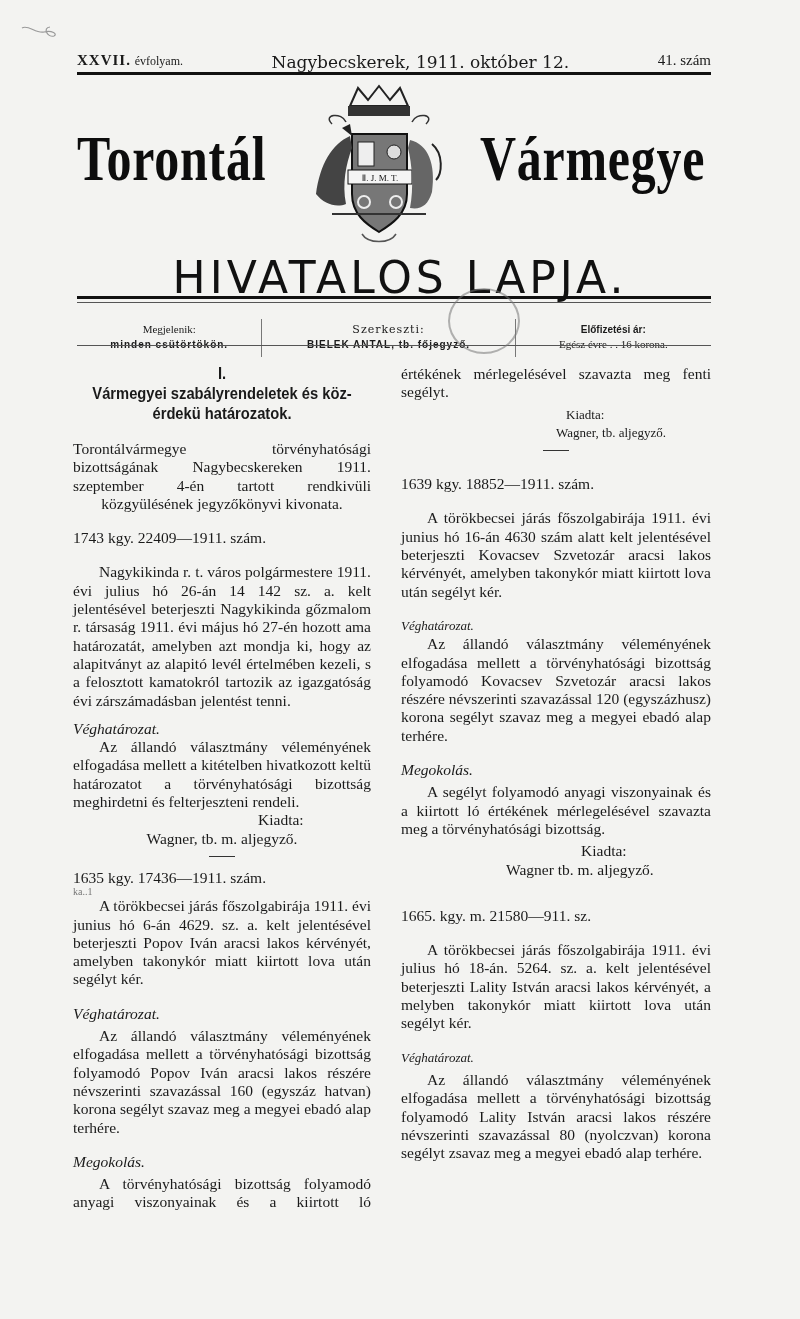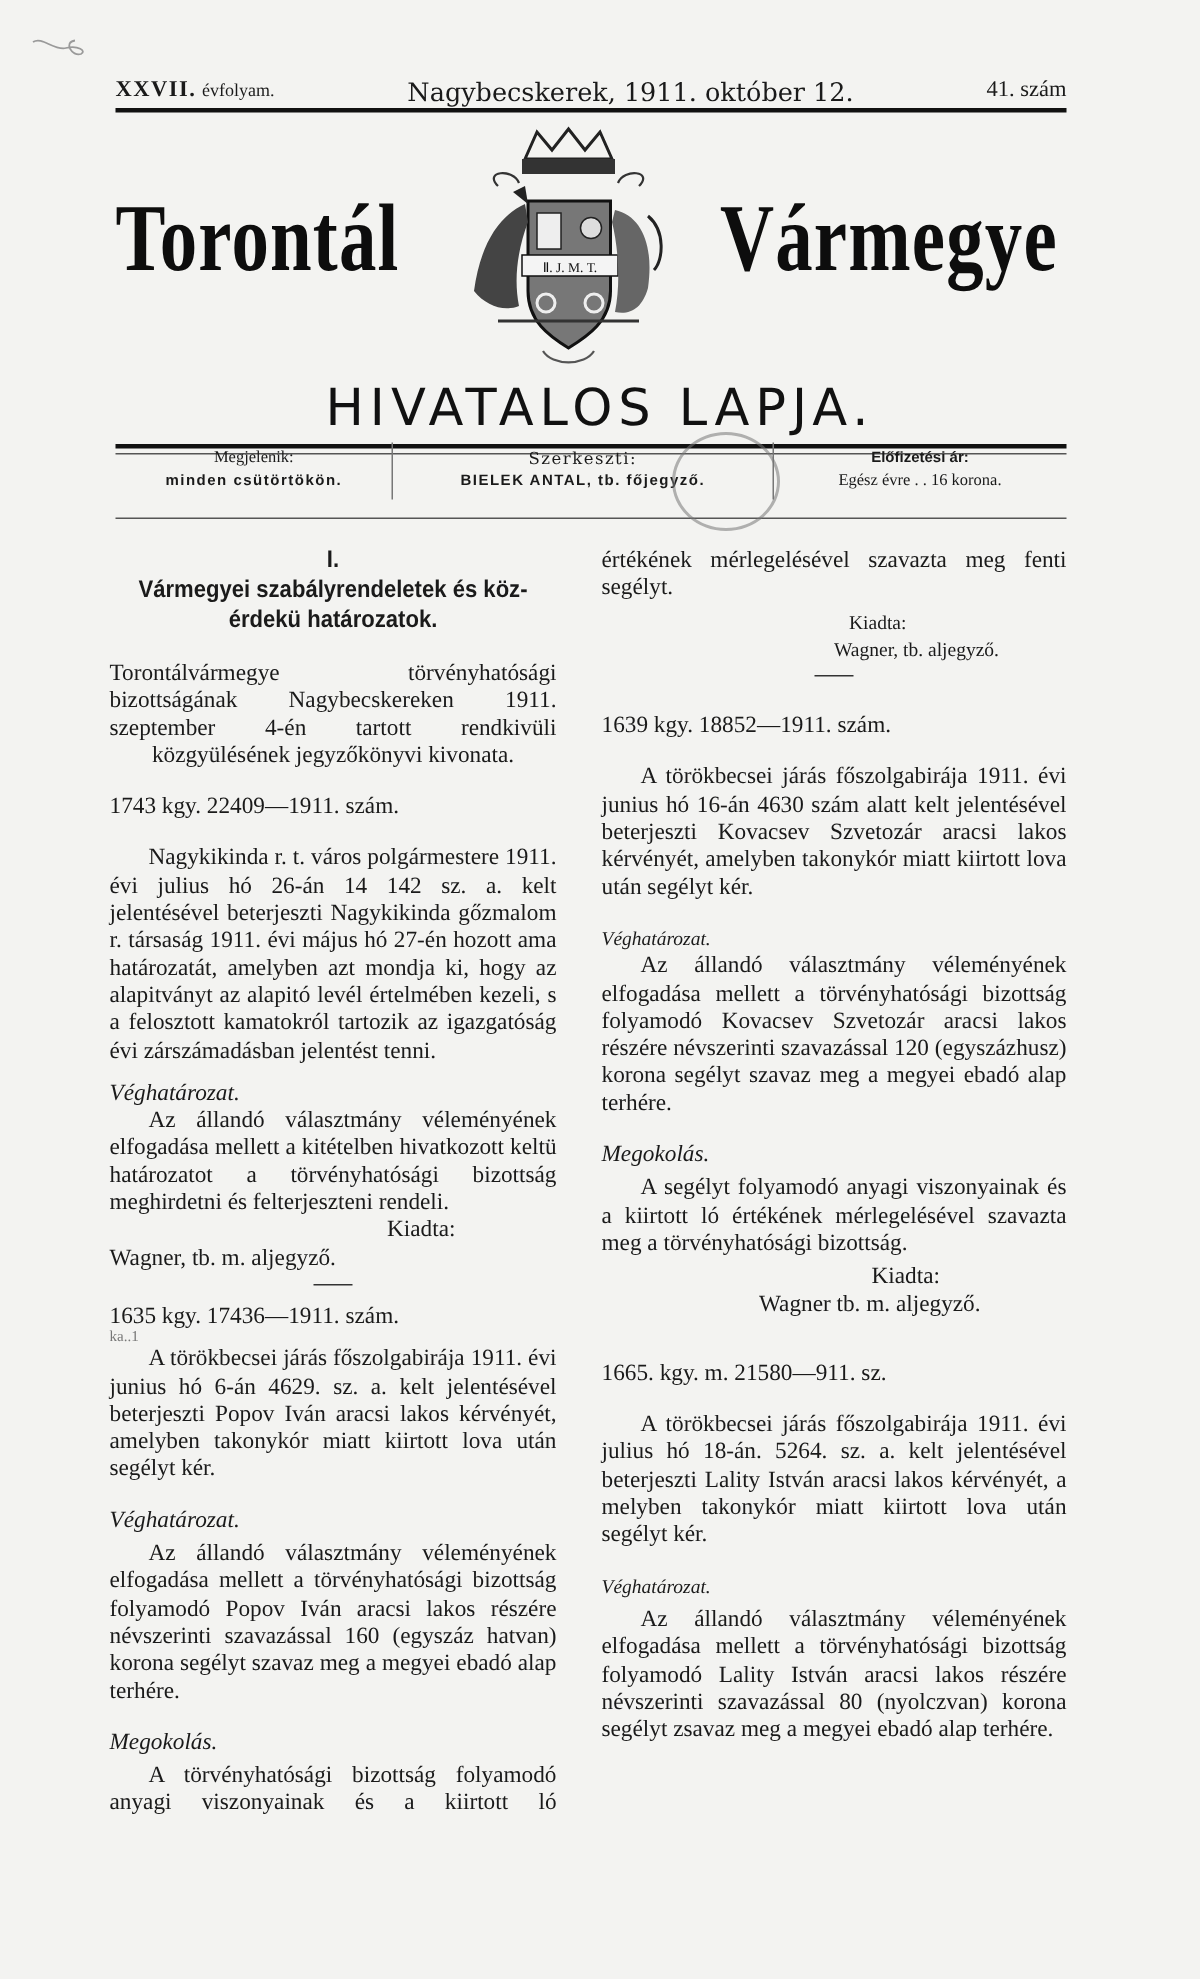--- a/index.html
+++ b/index.html
@@ -8,24 +8,24 @@
   .clip-mark{position:absolute;left:20px;top:24px;width:40px;height:14px;}
   .topline{position:absolute;left:77px;top:52px;width:634px;display:flex;justify-content:space-between;align-items:flex-start;font-size:15px;}
   .topline .yr b{font-weight:bold;letter-spacing:1px;}
   .topline .place{font-family:"DejaVu Serif",serif;font-size:17px;}
   .toprule{position:absolute;left:77px;top:72px;width:634px;height:3px;background:#111;}
   .mast{position:absolute;left:77px;top:92px;width:634px;height:160px;}
   .mast .w1,.mast .w2{position:absolute;top:30px;font-family:"Liberation Serif",serif;font-weight:bold;font-size:64px;transform:scaleX(0.78);transform-origin:left top;letter-spacing:1px;color:#0d0d0d;}
   .mast .w1{left:0;}
   .mast .w2{left:403px;}
   .crest{position:absolute;left:225px;top:-8px;width:155px;height:165px;}
-  .subtitle{position:absolute;left:0;top:252px;width:800px;text-align:center;font-family:"DejaVu Sans",sans-serif;font-size:34px;letter-spacing:4px;color:#111;}
+  .subtitle{position:absolute;left:0;top:252px;width:800px;text-align:center;font-family:"DejaVu Sans",sans-serif;font-size:44px;letter-spacing:4px;color:#111;}
   .rule2{position:absolute;left:77px;top:296px;width:634px;height:3px;background:#111;}
   .rule2b{position:absolute;left:77px;top:302px;width:634px;height:1px;background:#555;}
-  .infobar{position:absolute;left:77px;top:295px;width:634px;height:38px;display:flex;}
+  .infobar{position:absolute;left:77px;top:319px;width:634px;height:38px;display:flex;}
   .infobar .cell{text-align:center;font-size:11px;line-height:15px;padding-top:3px;}
   .infobar .c1{width:185px;border-right:1px solid #777;}
   .infobar .c2{width:253px;border-right:1px solid #777;}
   .infobar .c3{width:196px;}
   .infobar .sans{font-family:"Liberation Sans",sans-serif;font-weight:bold;font-size:10px;letter-spacing:1px;}
   .rule3{position:absolute;left:77px;top:345px;width:634px;height:1px;background:#555;}
   .stamp{position:absolute;left:448px;top:288px;width:68px;height:62px;border:2px solid #777;border-radius:50%;opacity:.55;}
   .col{position:absolute;font-size:15.5px;line-height:18.3px;text-align:justify;}
   .col.left{left:73px;top:364px;width:298px;}
   .col.right{left:401px;top:365px;width:310px;}
@@ -112,21 +112,21 @@
     <div class="sp2"></div>
     <p style="text-align-last:center">Torontálvármegye törvényhatósági bizottságának Nagybecskereken 1911. szeptember 4-én tartott rendkivüli közgyülésének jegyzőkönyvi kivonata.</p>
     <div class="sp2"></div>
     <p>1743 kgy. 22409—1911. szám.</p>
     <div class="sp2"></div>
     <p class="ind">Nagykikinda r. t. város polgármestere 1911. évi julius hó 26-án 14 142 sz. a. kelt jelentésével beterjeszti Nagykikinda gőzmalom r. társaság 1911. évi május hó 27-én hozott ama határozatát, amelyben azt mondja ki, hogy az alapitványt az alapitó levél értelmében kezeli, s a felosztott kamatokról tartozik az igazgatóság évi zárszámadásban jelentést tenni.</p>
     <div class="sp"></div>
     <p class="center">Véghatározat.</p>
     <p class="ind">Az állandó választmány véleményének elfogadása mellett a kitételben hivatkozott keltü határozatot a törvényhatósági bizottság meghirdetni és felterjeszteni rendeli.</p>
     <p class="sign" style="padding-left:185px">Kiadta:</p>
-    <p style="text-align:left">Wagner, tb. m. aljegyző.</p>
+    <p style="text-align:center">Wagner, tb. m. aljegyző.</p>
     <div class="dash"></div>
     <p>1635 kgy. 17436—1911. szám.</p>
     <p class="pencil" style="line-height:10px">ka..1</p>
     <p class="ind">A törökbecsei járás főszolgabirája 1911. évi junius hó 6-án 4629. sz. a. kelt jelentésével beterjeszti Popov Iván aracsi lakos kérvényét, amelyben takonykór miatt kiirtott lova után segélyt kér.</p>
     <div class="sp2"></div>
     <p class="center">Véghatározat.</p>
     <div style="height:4px"></div>
     <p class="ind">Az állandó választmány véleményének elfogadása mellett a törvényhatósági bizottság folyamodó Popov Iván aracsi lakos részére névszerinti szavazással 160 (egyszáz hatvan) korona segélyt szavaz meg a megyei ebadó alap terhére.</p>
     <div class="sp2"></div>
     <p class="center">Megokolás.</p>

